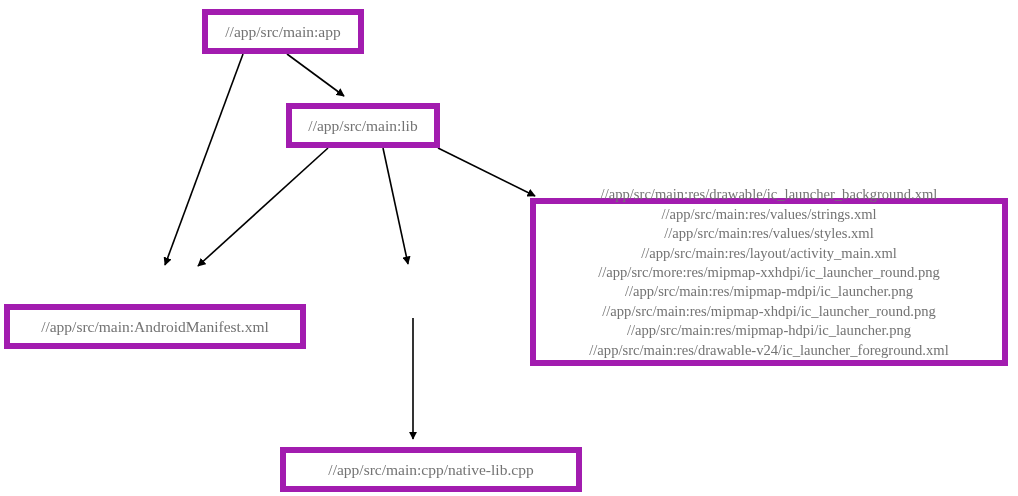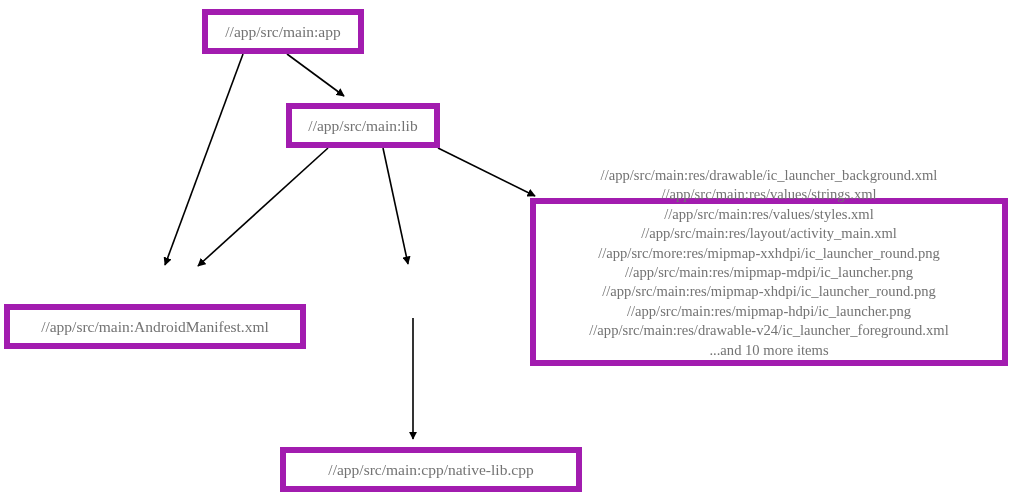--- a/index.html
+++ b/index.html
@@ -106,17 +106,16 @@
     <div class="bundle-lines" id="bundle-lines">
         <div>//app/src/main:res/drawable/ic_launcher_background.xml</div>
         <div>//app/src/main:res/values/strings.xml</div>
         <div>//app/src/main:res/values/styles.xml</div>
         <div>//app/src/main:res/layout/activity_main.xml</div>
         <div>//app/src/more:res/mipmap-xxhdpi/ic_launcher_round.png</div>
         <div>//app/src/main:res/mipmap-mdpi/ic_launcher.png</div>
         <div>//app/src/main:res/mipmap-xhdpi/ic_launcher_round.png</div>
         <div>//app/src/main:res/mipmap-hdpi/ic_launcher.png</div>
         <div>//app/src/main:res/drawable-v24/ic_launcher_foreground.xml</div>
-        <div>...and 10 more items</div>
       </div>
   </div>
 
 </div>
 
 </body></html>

